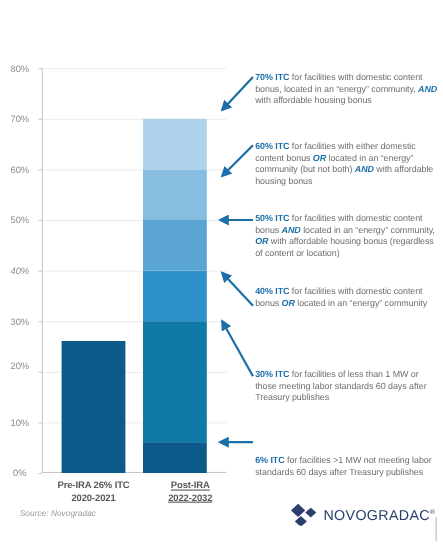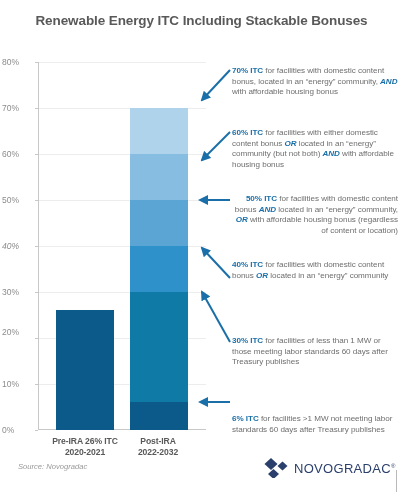--- a/index.html
+++ b/index.html
@@ -48,21 +48,21 @@
     position: absolute;
     left: 1px;
     width: 167px;
     height: 1px;
     background: #ededed;
   }
   .tick {
     position: absolute;
     left: -36px;
     width: 32px;
-    text-align: left;
+    text-align: center;
     color: #8c8c8c;
     font-size: 8.5px;
     line-height: 9px;
   }
   .tickmark {
     position: absolute;
     left: -3px;
     width: 3px;
     height: 1px;
     background: #c8c8c8;
@@ -127,21 +127,20 @@
     width: 1px; height: 22px;
     background: #b9b9b9;
   }
 </style>
 </head>
 <body>
 
 <div id="page">
 
   <div class="title">
-    <span class="ln ln2">Renewable Energy ITC Including Stackable Bonuses</span>
   </div>
 
   <div id="plot">
     <div class="axis-line" id="yaxis"></div>
     <div class="axis-line" id="xaxis"></div>
 
     <div id="grid-host">
         <div class="gridline" style="top: 0px;"></div>
         <div class="gridline" style="top: 46px;"></div>
         <div class="gridline" style="top: 92px;"></div>
@@ -180,29 +179,29 @@
         <div class="seg" style="top: 92px; height: 46px; background: rgb(90, 165, 212);"></div>
         <div class="seg" style="top: 46px; height: 46px; background: rgb(135, 189, 224);"></div>
         <div class="seg" style="top: 0px; height: 46px; background: rgb(174, 211, 234);"></div>
       </div>
   </div>
 
   <div class="xlabel" id="xl0" style="left: 35px; top: 436px; width: 100px;">
     <span>Pre-IRA 26% ITC</span>
     <span class="l2">2020-2021</span>
   </div>
-  <div class="xlabel" id="xl1" style="left: 108px; top: 436px; width: 100px;">
+  <div class="xlabel" id="xl1" style="left: 123px; top: 436px; width: 100px; text-decoration: underline;">
     <span>Post-IRA</span>
     <span class="l2">2022-2032</span>
   </div>
 
   <div id="anno-host">
       <div class="anno" style="top: 66px;"><b class="pct">70% ITC</b> for facilities with domestic content bonus, located in an “energy” community, <b class="conj">AND</b> with affordable housing bonus</div>
       <div class="anno" style="top: 128px;"><b class="pct">60% ITC</b> for facilities with either domestic content bonus <b class="conj">OR</b> located in an “energy” community (but not both) <b class="conj">AND</b> with affordable housing bonus</div>
-      <div class="anno" style="top: 194px; text-align: right;"><b class="pct">50% ITC</b> for facilities with domestic content bonus <b class="conj">AND</b> located in an “energy” community, <b class="conj">OR</b> with affordable housing bonus (regardless of content or location)</div>
+      <div class="anno" style="top: 194px;"><b class="pct">50% ITC</b> for facilities with domestic content bonus <b class="conj">AND</b> located in an “energy” community, <b class="conj">OR</b> with affordable housing bonus (regardless of content or location)</div>
       <div class="anno" style="top: 260px;"><b class="pct">40% ITC</b> for facilities with domestic content bonus <b class="conj">OR</b> located in an “energy” community</div>
       <div class="anno" style="top: 336px;"><b class="pct">30% ITC</b> for facilities of less than 1 MW or those meeting labor standards 60 days after Treasury publishes</div>
       <div class="anno" style="top: 396px; margin-top: 18px;"><b class="pct">6% ITC</b> for facilities &gt;1 MW not meeting labor standards 60 days after Treasury publishes</div>
     </div>
 
   <svg id="arrow-host" width="403" height="498" style="position:absolute;left:0;top:0;pointer-events:none;">
       <defs>
         <marker id="ah" markerWidth="5" markerHeight="5" refX="4" refY="2.5" orient="auto">
           <path d="M0,0 L0,5 L5,2.5 z" fill="#1a6fa8"></path>
         </marker>

